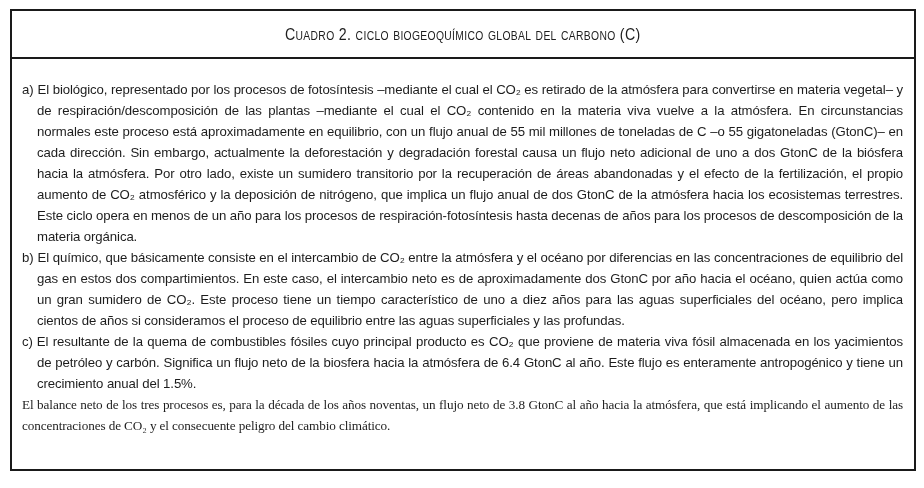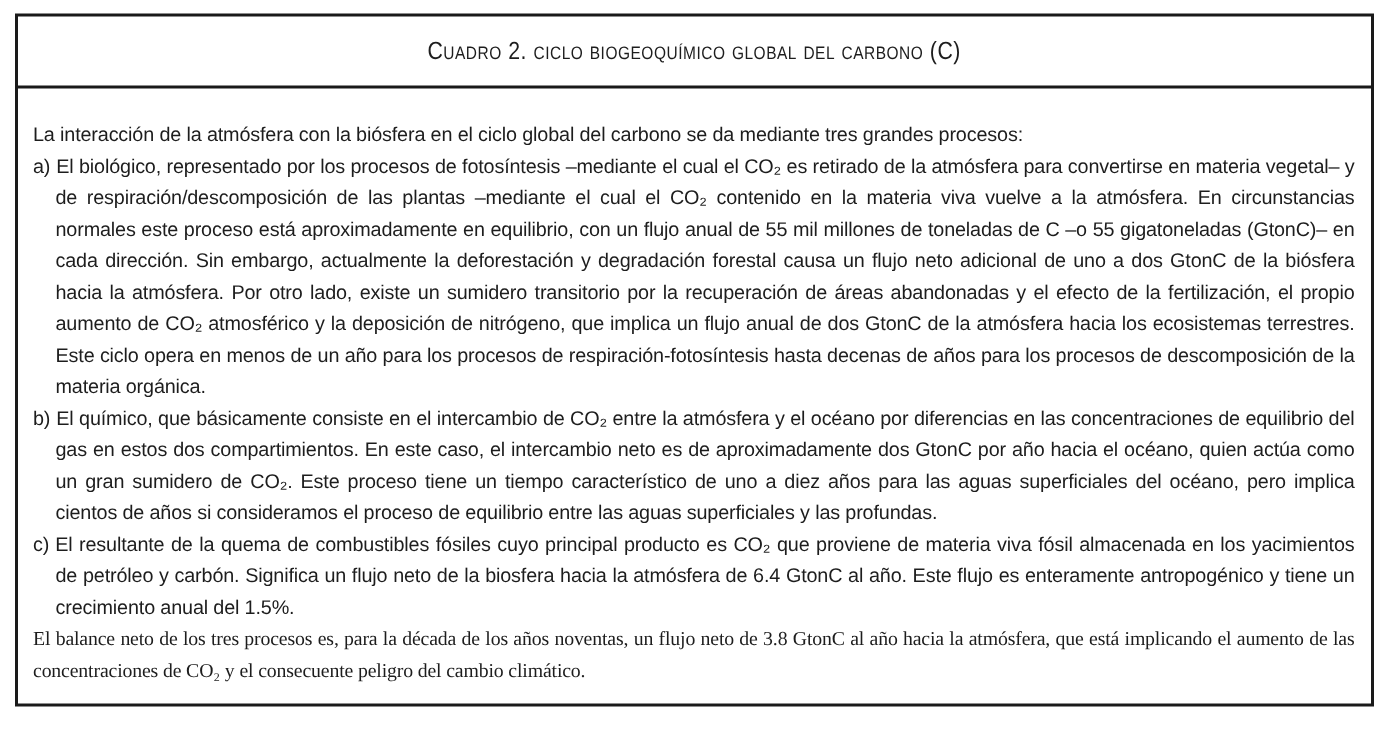--- a/index.html
+++ b/index.html
@@ -64,21 +64,20 @@
 <body>
 
 <div class="page">
   <div class="box">
 
     <div class="box-header">
       <span class="box-title">Cuadro 2. ciclo biogeoquímico global del carbono (C)</span>
     </div>
 
     <div class="box-body">
-      <p class="intro">La interacción de la atmósfera con la biósfera en el ciclo global del carbono se da mediante tres grandes procesos:</p>
 
       <p class="item">
         <span class="item-label">a)</span><span class="item-text">El biológico, representado por los procesos de fotosíntesis –mediante el cual el CO₂ es retirado de la atmósfera para convertirse en materia vegetal– y de respiración/descomposición de las plantas –mediante el cual el CO₂ contenido en la materia viva vuelve a la atmósfera. En circunstancias normales este proceso está aproximadamente en equilibrio, con un flujo anual de 55 mil millones de toneladas de C –o 55 gigatoneladas (GtonC)– en cada dirección. Sin embargo, actualmente la deforestación y degradación forestal causa un flujo neto adicional de uno a dos GtonC de la biósfera hacia la atmósfera. Por otro lado, existe un sumidero transitorio por la recuperación de áreas abandonadas y el efecto de la fertilización, el propio aumento de CO₂ atmosférico y la deposición de nitrógeno, que implica un flujo anual de dos GtonC de la atmósfera hacia los ecosistemas terrestres. Este ciclo opera en menos de un año para los procesos de respiración-fotosíntesis hasta decenas de años para los procesos de descomposición de la materia orgánica.</span>
       </p>
 
       <p class="item">
         <span class="item-label">b)</span><span class="item-text">El químico, que básicamente consiste en el intercambio de CO₂ entre la atmósfera y el océano por diferencias en las concentraciones de equilibrio del gas en estos dos compartimientos. En este caso, el intercambio neto es de aproximadamente dos GtonC por año hacia el océano, quien actúa como un gran sumidero de CO₂. Este proceso tiene un tiempo característico de uno a diez años para las aguas superficiales del océano, pero implica cientos de años si consideramos el proceso de equilibrio entre las aguas superficiales y las profundas.</span>
       </p>
 
       <p class="item">

